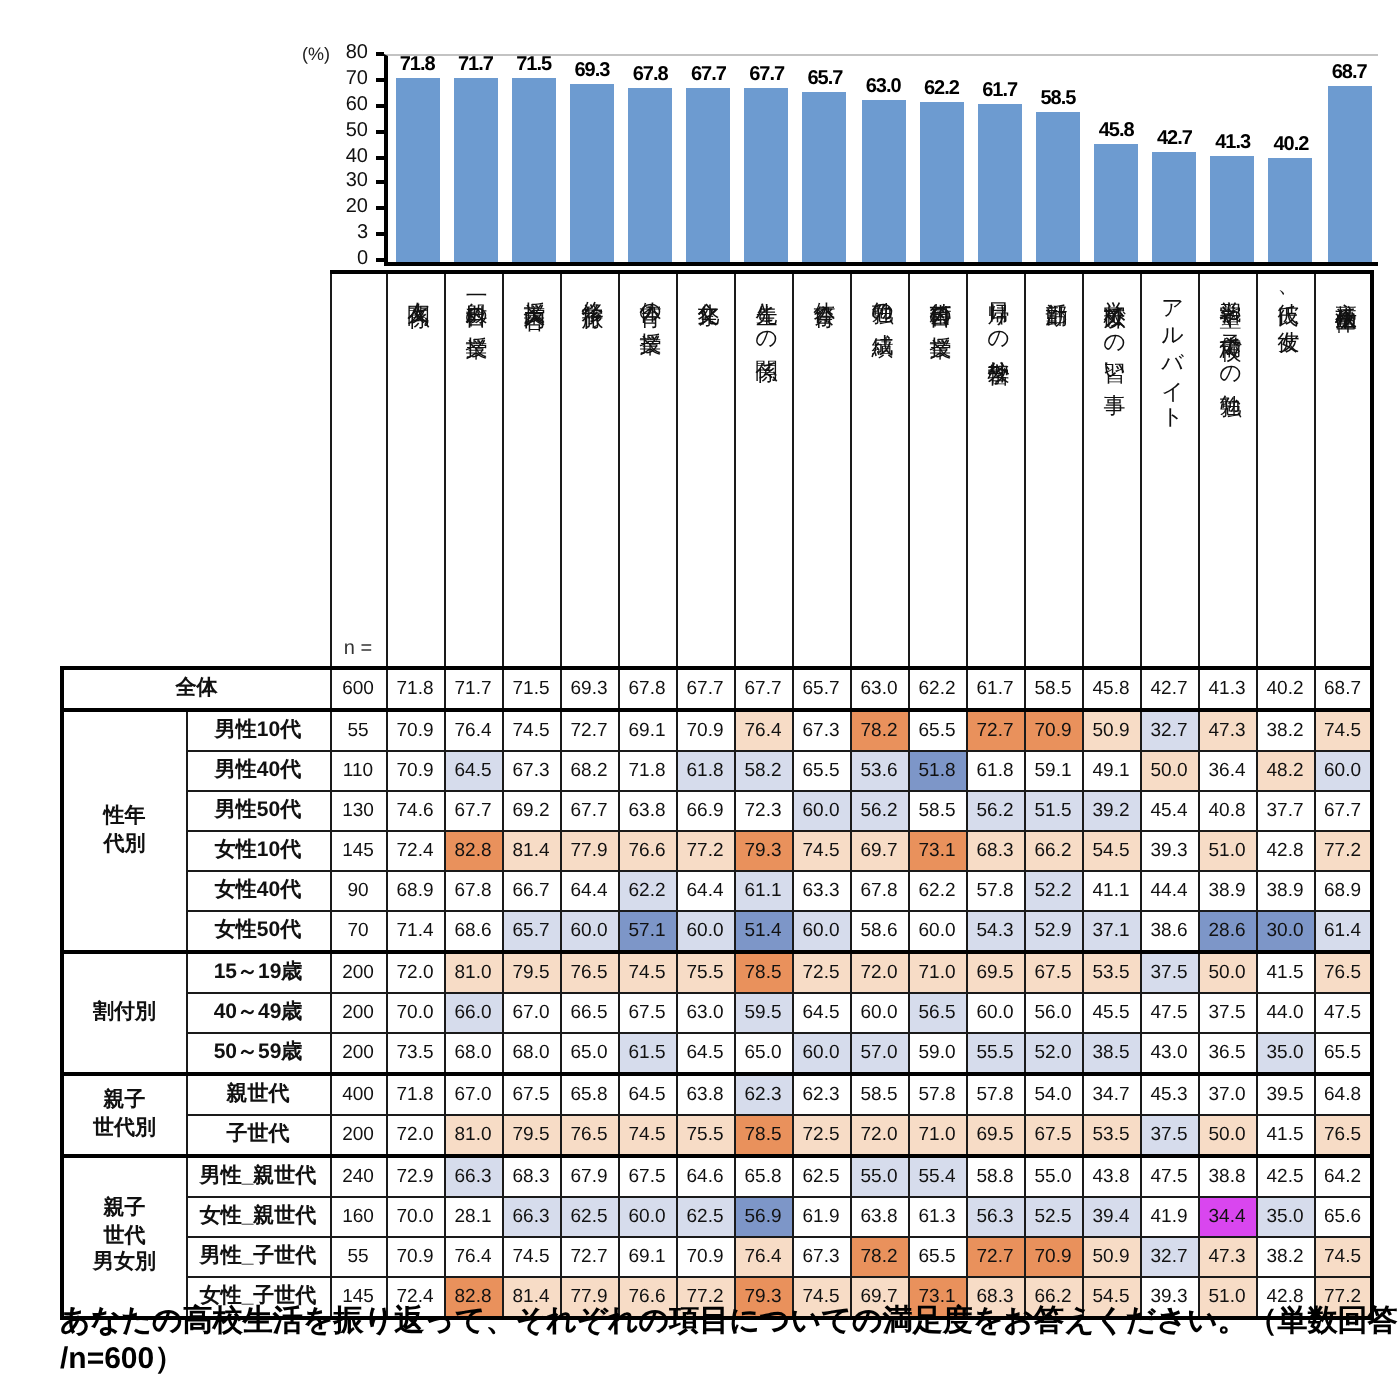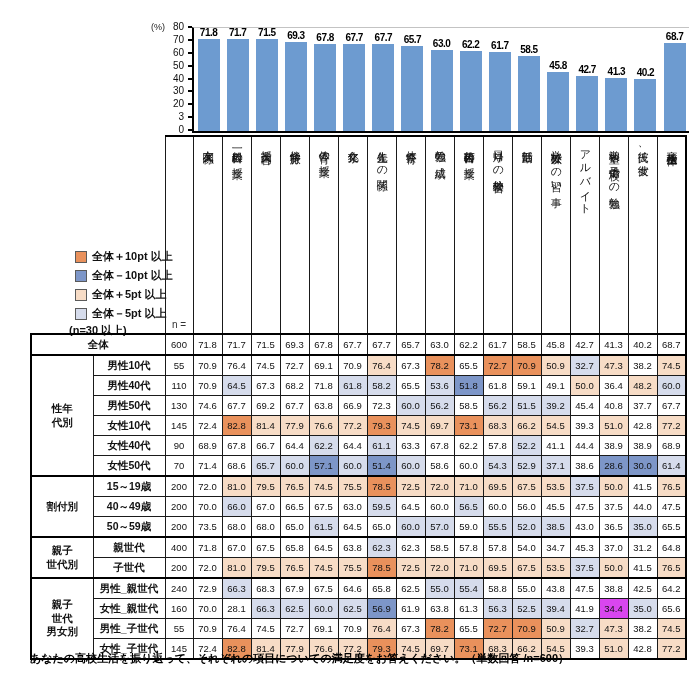--- a/index.html
+++ b/index.html
@@ -38,21 +38,21 @@
   td.lbl{font-weight:bold;font-size:10.5px;letter-spacing:0;}
   td.grp{font-weight:bold;font-size:10.5px;white-space:pre-line;line-height:1.3;}
   td.ncell{font-size:9.5px;}
   td.val{font-size:9.5px;}
   .bt2{border-top:2px solid #000 !important;}
   .bb2{border-bottom:2px solid #000 !important;}
   .bl2{border-left:2px solid #000 !important;}
   .br2{border-right:2px solid #000 !important;}
 
   
-  .caption{position:absolute;left:30px;top:651px;font-size:11px;font-weight:bold;color:#000;}
+  .caption{position:absolute;left:30px;top:651px;font-size:15px;font-weight:bold;color:#000;}
 </style>
 </head>
 <body>
 
 <div class="page">
 
   <span class="unit">(%)</span>
   <div class="yaxis">
       <div class="yt" style="top:97.0px">0</div>
       <div class="ytd" style="top:102.0px"></div>
@@ -137,39 +137,20 @@
       <div class="slot">
         <div class="bval" style="bottom:52.8px">40.2</div>
         <div class="bar" style="height:51.8px;background:#6D9BD0"></div>
       </div>
       <div class="slot">
         <div class="bval" style="bottom:89.5px">68.7</div>
         <div class="bar" style="height:88.5px;background:#6D9BD0"></div>
       </div>
     </div>
 
-  <div class="legend">
-      <div class="leg-row">
-        <span class="sw" style="background:#E9915C"></span>
-        <span>全体＋10pt 以上</span>
-      </div>
-      <div class="leg-row">
-        <span class="sw" style="background:#7D96C8"></span>
-        <span>全体－10pt 以上</span>
-      </div>
-      <div class="leg-row">
-        <span class="sw" style="background:#F7DCC6"></span>
-        <span>全体＋5pt 以上</span>
-      </div>
-      <div class="leg-row">
-        <span class="sw" style="background:#D6DCEC"></span>
-        <span>全体－5pt 以上</span>
-      </div>
-      <div class="leg-note">(n=30 以上)</div>
-    </div>
 
   <div class="tblwrap">
     <table>
       <colgroup>
           <col style="width:62px">
           <col style="width:72px">
           <col style="width:28px">
           <col style="width:29px">
           <col style="width:29px">
           <col style="width:29px">
@@ -436,21 +417,21 @@
             <td class="val bt2">63.8</td>
             <td class="val bt2" style="background:#D6DCEC">62.3</td>
             <td class="val bt2">62.3</td>
             <td class="val bt2">58.5</td>
             <td class="val bt2">57.8</td>
             <td class="val bt2">57.8</td>
             <td class="val bt2">54.0</td>
             <td class="val bt2">34.7</td>
             <td class="val bt2">45.3</td>
             <td class="val bt2">37.0</td>
-            <td class="val bt2">31.2</td>
+            <td class="val bt2">39.5</td>
             <td class="val bt2 br2">64.8</td>
           </tr>
           <tr>
             <td class="lbl">子世代</td>
             <td class="ncell">200</td>
             <td class="val">72.0</td>
             <td class="val" style="background:#F7DCC6">81.0</td>
             <td class="val" style="background:#F7DCC6">79.5</td>
             <td class="val" style="background:#F7DCC6">76.5</td>
             <td class="val" style="background:#F7DCC6">74.5</td>

